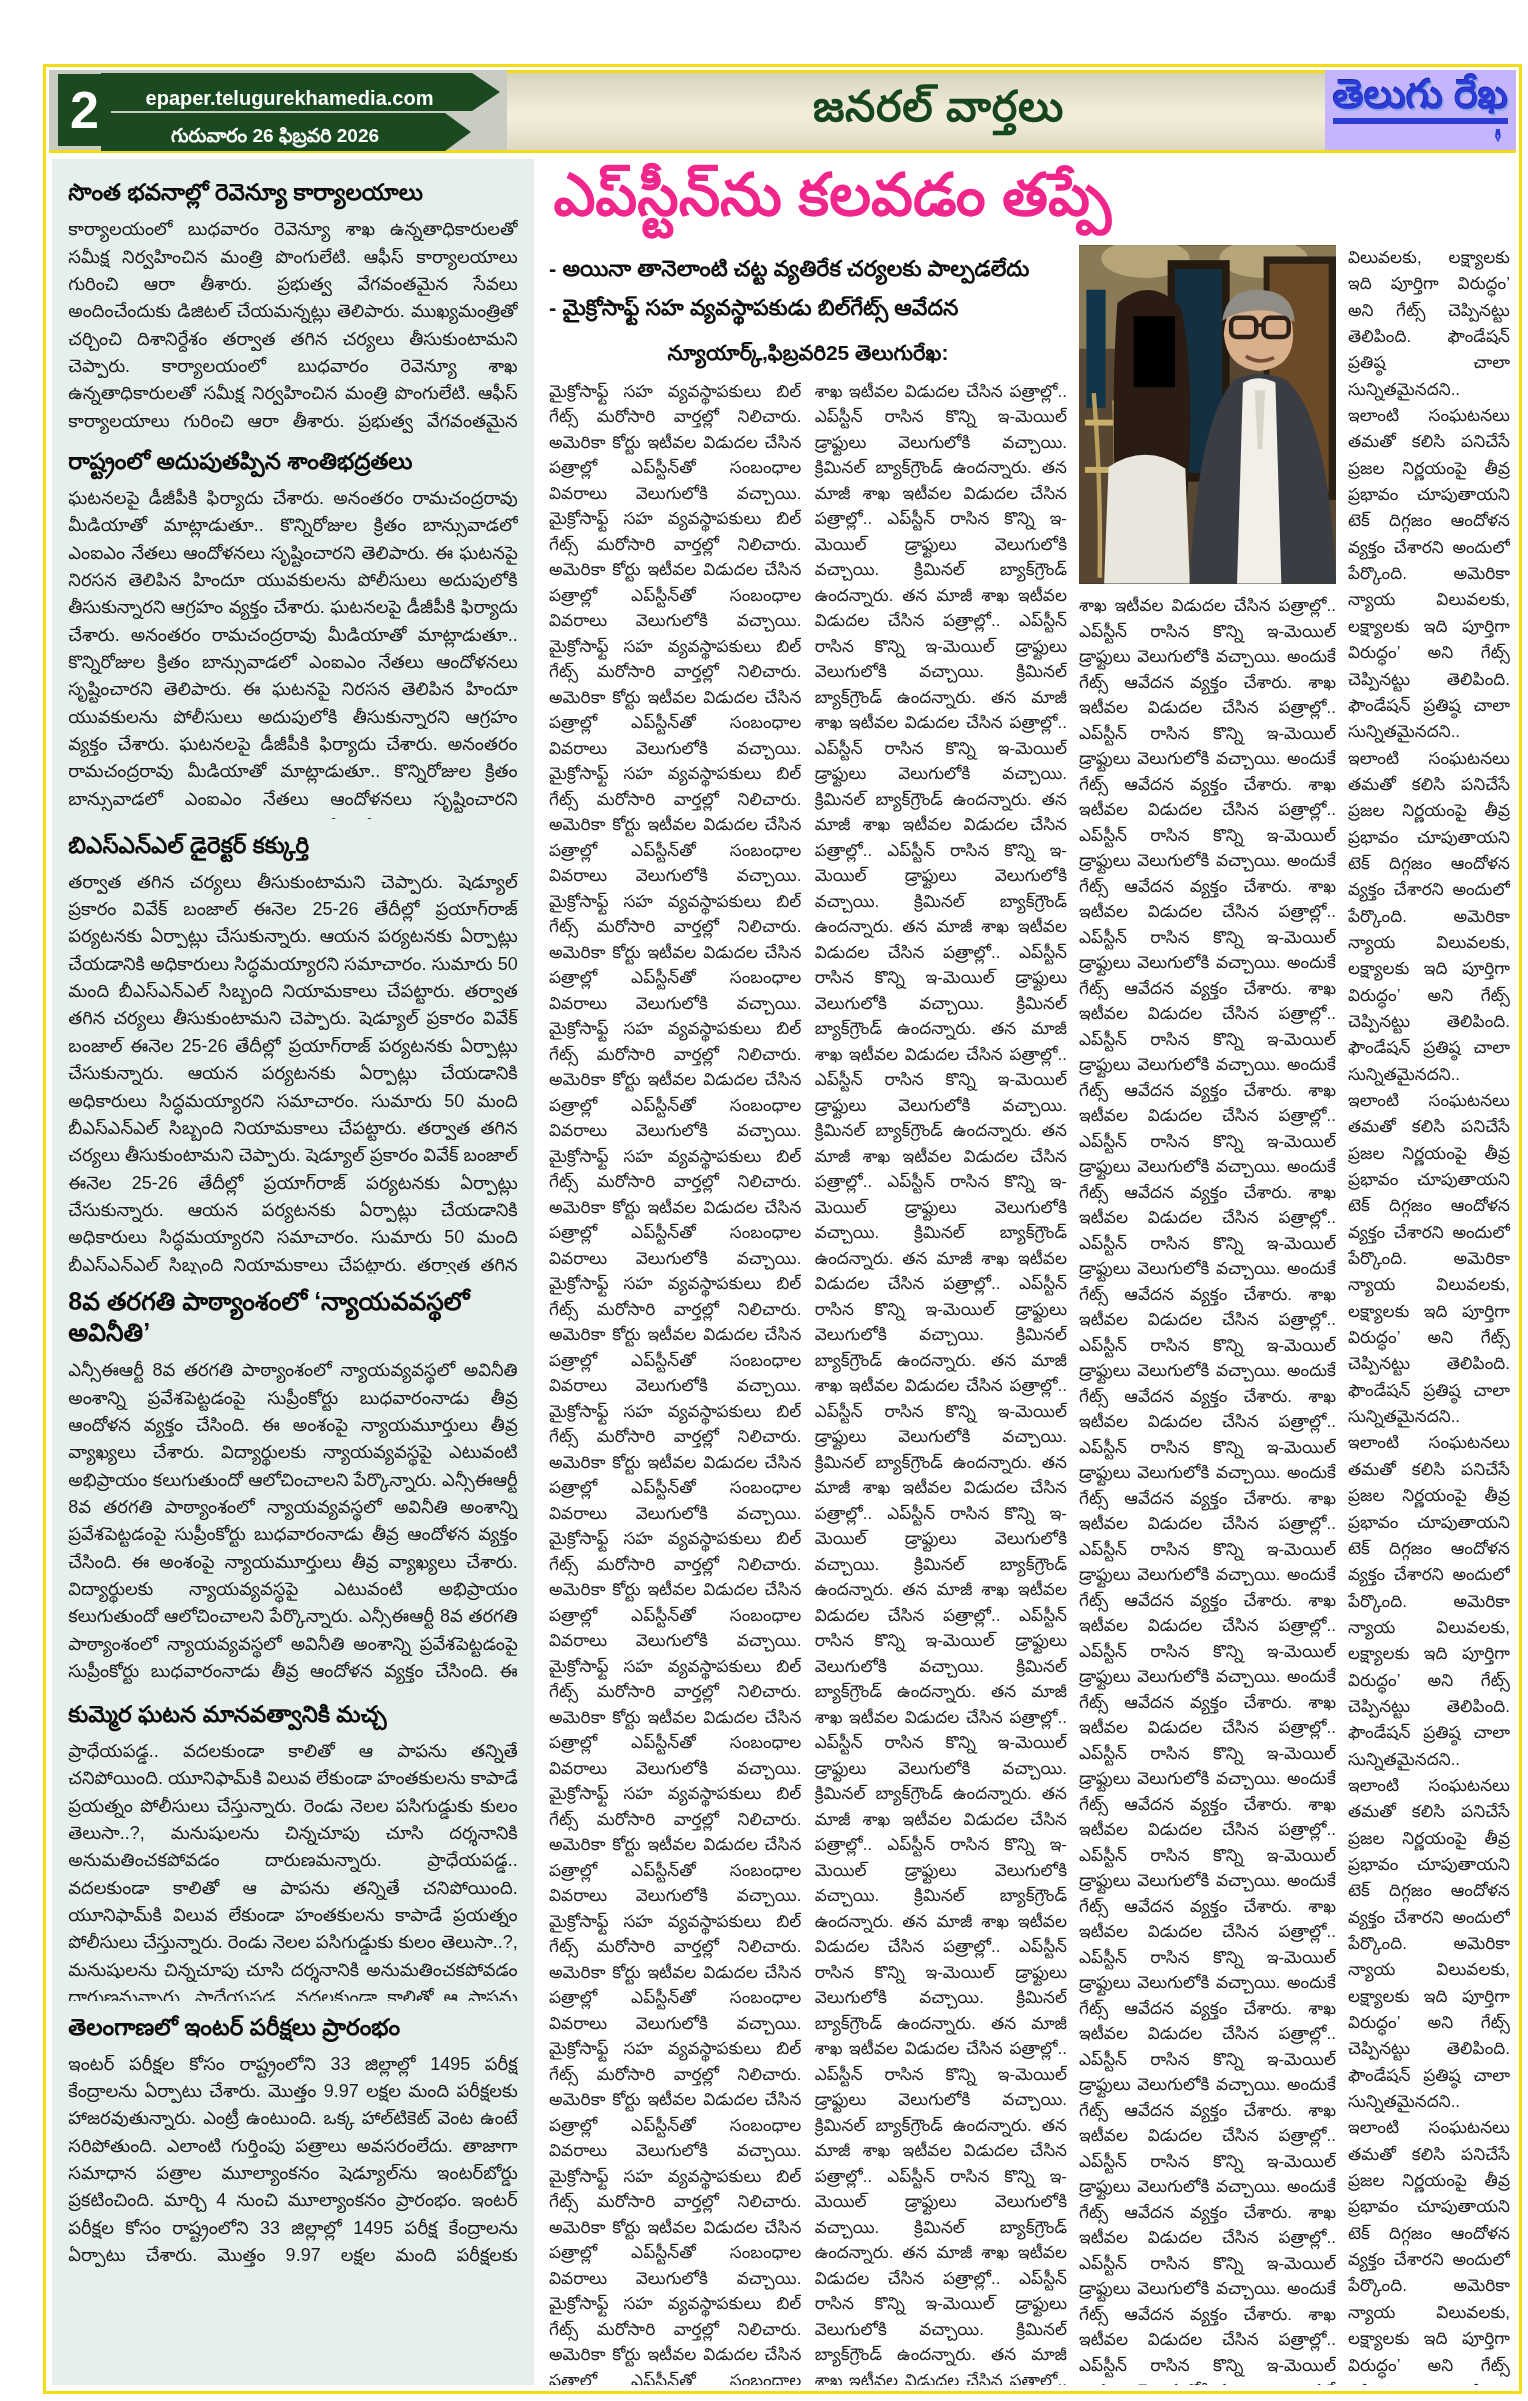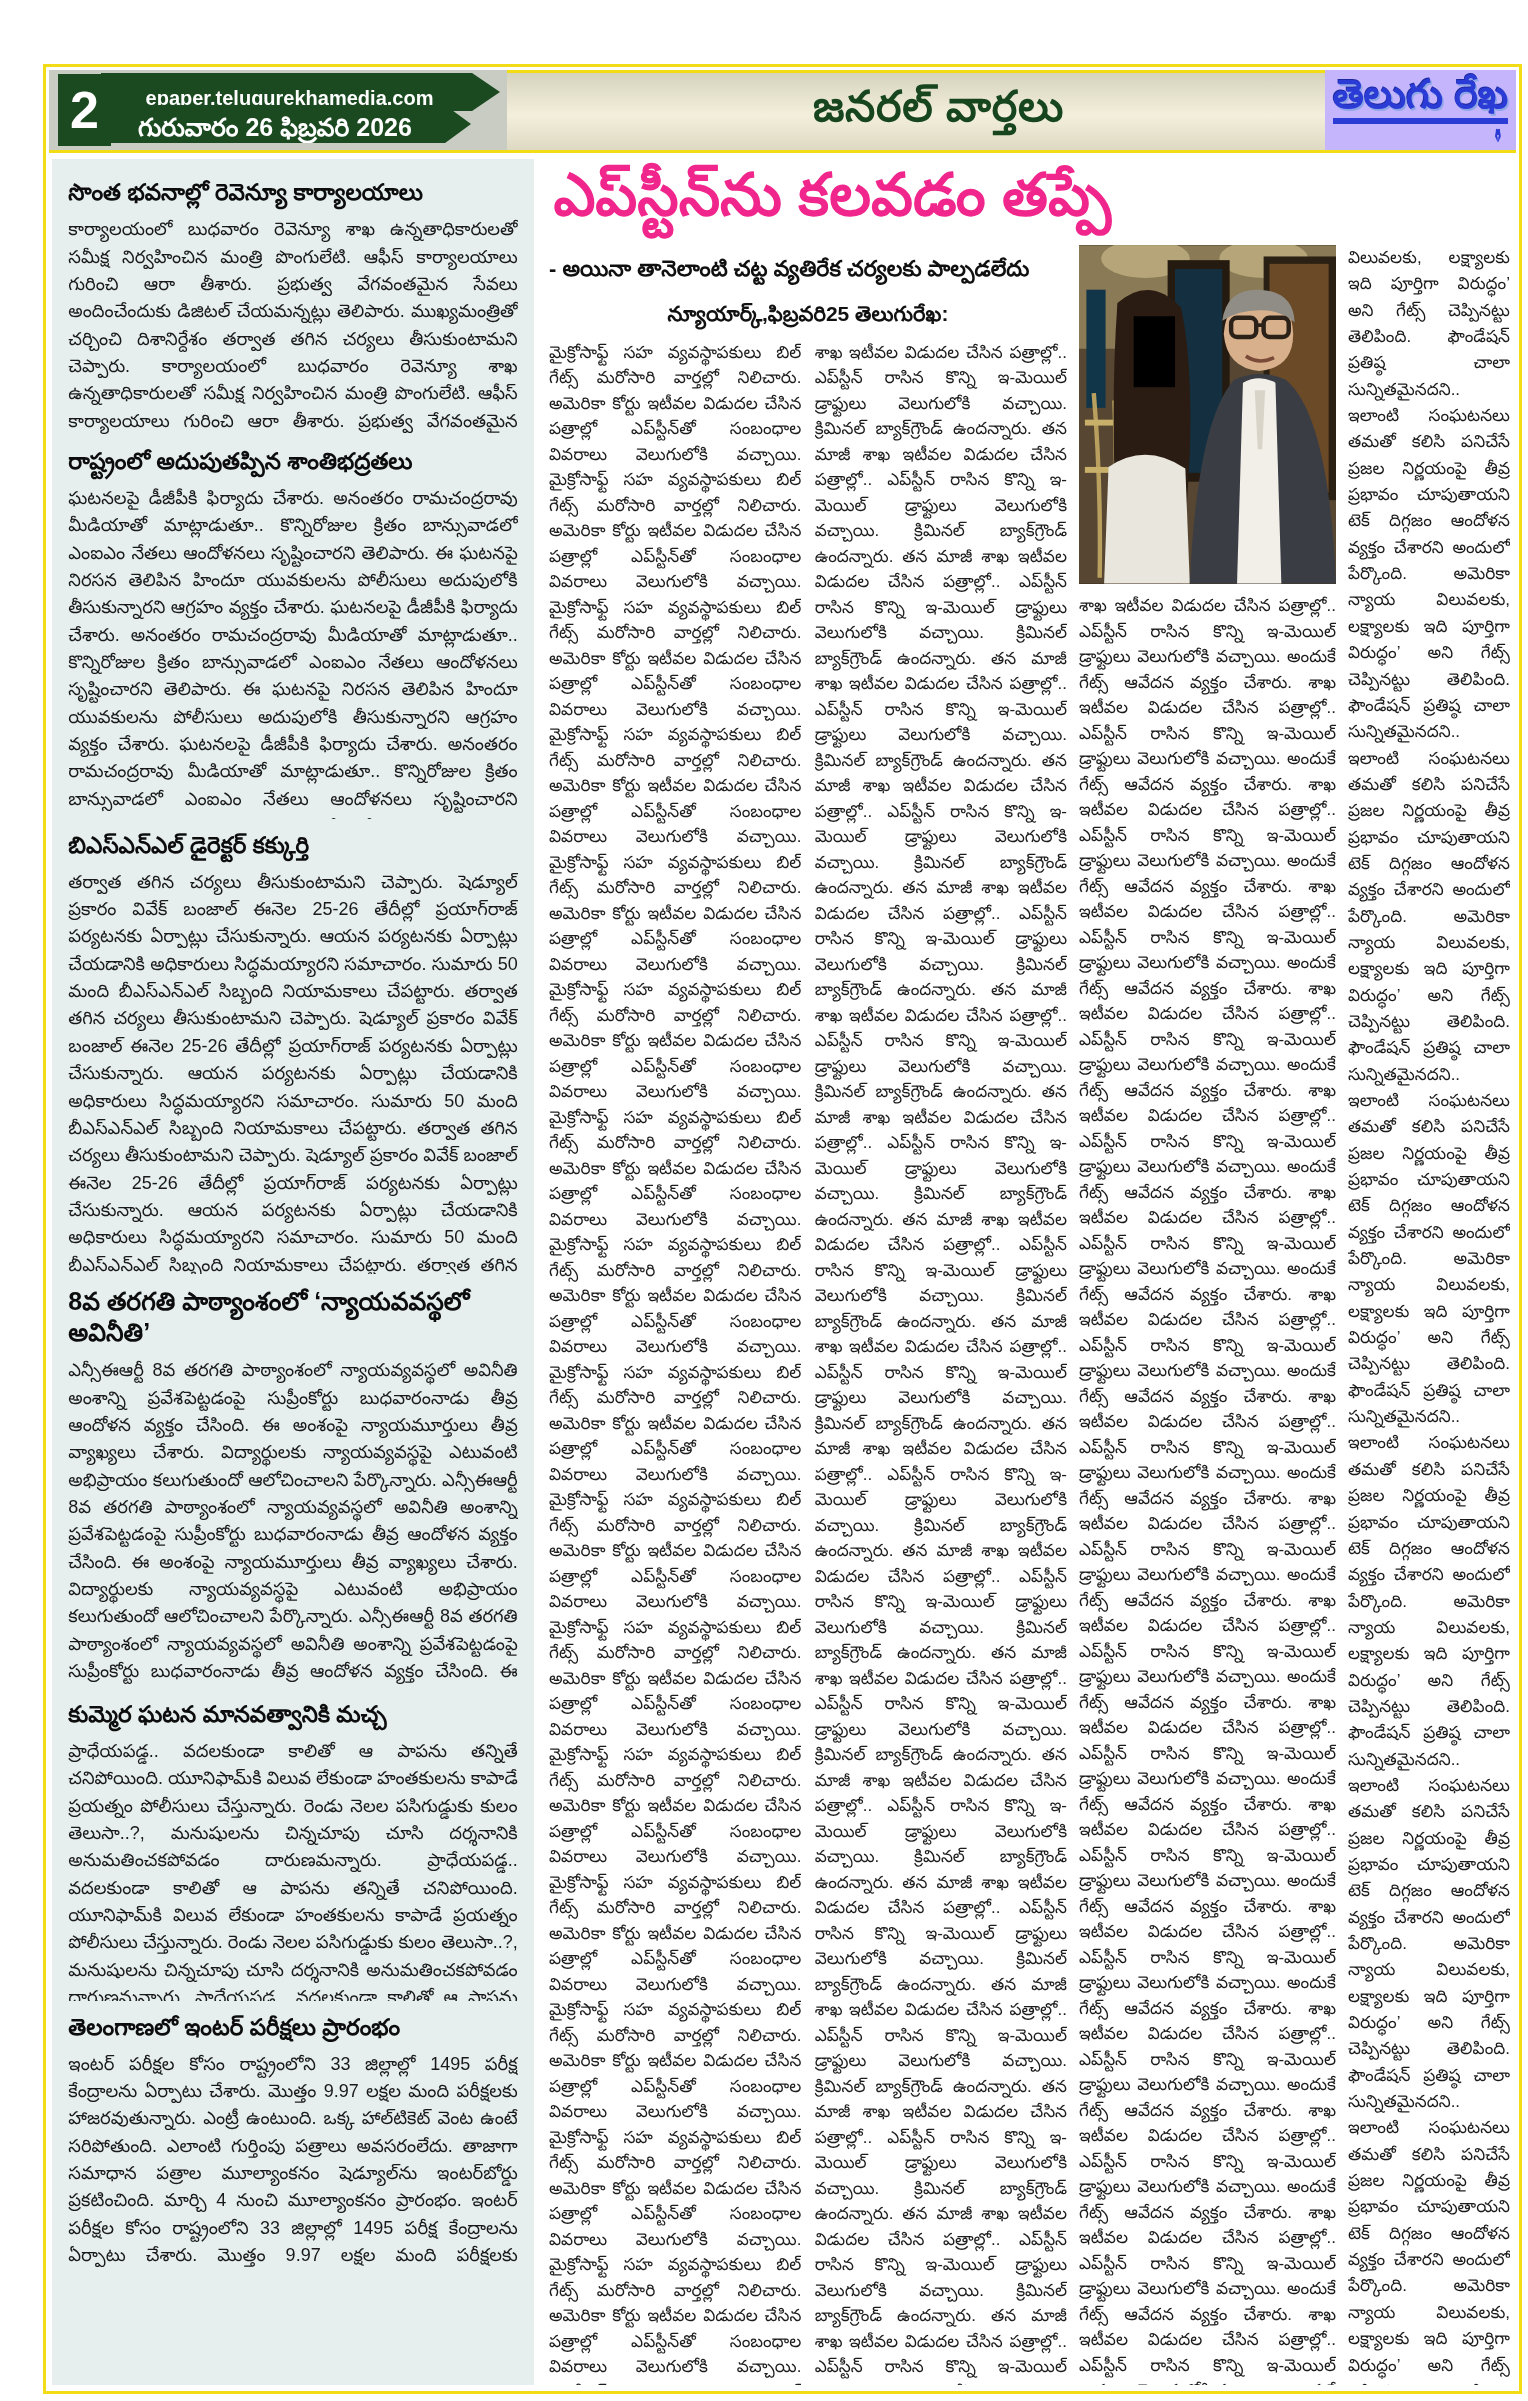--- a/index.html
+++ b/index.html
@@ -20,21 +20,21 @@
     background:#1b4a21; color:#fff; font-size:52px; font-weight:bold;
     display:flex; align-items:center; justify-content:center;
   }
   .ribbon {
     position:absolute; left:52px; height:38px; background:#1b4a21; color:#fff;
     display:flex; align-items:center; justify-content:center;
     font-weight:bold; padding:12px 44px 0 22px;
     clip-path:polygon(0 0, 93% 0, 100% 50%, 93% 100%, 0 100%);
   }
   .ribbon.site { top:3px; width:399px; font-size:20px; }
-  .ribbon.date { top:35px; width:370px; font-size:25px; }
+  .ribbon.date { top:43px; width:370px; font-size:19px; }
   .hdr-mid {
     flex:1; background:linear-gradient(180deg,#d6d3bd, #f3efdc 55%, #ddd9c2);
     display:flex; align-items:center; justify-content:center;
     border-top:3px solid #f2dc16;
     padding-left:45px;
   }
   .hdr-title { color:#17461e; font-size:43px; font-weight:bold; letter-spacing:0.7px; }
   .hdr-right {
     width:191px; flex:none; background:#c4b5fd;
     display:flex; align-items:center; justify-content:center; flex-direction:column;
@@ -187,20 +187,21 @@
         </div>
 
       <div class="sec-4">
         <div class="headline hl-pink hl4">
           <span>ఎప్‌స్టీన్‌ను కలవడం తప్పే</span>
         </div>
         <div class="ep-row">
           <div class="ep-left">
             <div>
                 <div class="bullet">- అయినా తానెలాంటి చట్ట వ్యతిరేక చర్యలకు పాల్పడలేదు</div>
+                <div class="bullet">- మైక్రోసాఫ్ట్ సహ వ్యవస్థాపకుడు బిల్‌గేట్స్ ఆవేదన</div>
               </div>
             <div class="dateline">న్యూయార్క్,ఫిబ్రవరి25 తెలుగురేఖ:</div>
             <div class="cols" style="flex:1">
                 <div class="col fill">మైక్రోసాఫ్ట్ సహ వ్యవస్థాపకులు బిల్ గేట్స్ మరోసారి వార్తల్లో నిలిచారు. అమెరికా కోర్టు ఇటీవల విడుదల చేసిన పత్రాల్లో ఎప్‌స్టీన్‌తో సంబంధాల వివరాలు వెలుగులోకి వచ్చాయి. మైక్రోసాఫ్ట్ సహ వ్యవస్థాపకులు బిల్ గేట్స్ మరోసారి వార్తల్లో నిలిచారు. అమెరికా కోర్టు ఇటీవల విడుదల చేసిన పత్రాల్లో ఎప్‌స్టీన్‌తో సంబంధాల వివరాలు వెలుగులోకి వచ్చాయి. మైక్రోసాఫ్ట్ సహ వ్యవస్థాపకులు బిల్ గేట్స్ మరోసారి వార్తల్లో నిలిచారు. అమెరికా కోర్టు ఇటీవల విడుదల చేసిన పత్రాల్లో ఎప్‌స్టీన్‌తో సంబంధాల వివరాలు వెలుగులోకి వచ్చాయి. మైక్రోసాఫ్ట్ సహ వ్యవస్థాపకులు బిల్ గేట్స్ మరోసారి వార్తల్లో నిలిచారు. అమెరికా కోర్టు ఇటీవల విడుదల చేసిన పత్రాల్లో ఎప్‌స్టీన్‌తో సంబంధాల వివరాలు వెలుగులోకి వచ్చాయి. మైక్రోసాఫ్ట్ సహ వ్యవస్థాపకులు బిల్ గేట్స్ మరోసారి వార్తల్లో నిలిచారు. అమెరికా కోర్టు ఇటీవల విడుదల చేసిన పత్రాల్లో ఎప్‌స్టీన్‌తో సంబంధాల వివరాలు వెలుగులోకి వచ్చాయి. మైక్రోసాఫ్ట్ సహ వ్యవస్థాపకులు బిల్ గేట్స్ మరోసారి వార్తల్లో నిలిచారు. అమెరికా కోర్టు ఇటీవల విడుదల చేసిన పత్రాల్లో ఎప్‌స్టీన్‌తో సంబంధాల వివరాలు వెలుగులోకి వచ్చాయి. మైక్రోసాఫ్ట్ సహ వ్యవస్థాపకులు బిల్ గేట్స్ మరోసారి వార్తల్లో నిలిచారు. అమెరికా కోర్టు ఇటీవల విడుదల చేసిన పత్రాల్లో ఎప్‌స్టీన్‌తో సంబంధాల వివరాలు వెలుగులోకి వచ్చాయి. మైక్రోసాఫ్ట్ సహ వ్యవస్థాపకులు బిల్ గేట్స్ మరోసారి వార్తల్లో నిలిచారు. అమెరికా కోర్టు ఇటీవల విడుదల చేసిన పత్రాల్లో ఎప్‌స్టీన్‌తో సంబంధాల వివరాలు వెలుగులోకి వచ్చాయి. మైక్రోసాఫ్ట్ సహ వ్యవస్థాపకులు బిల్ గేట్స్ మరోసారి వార్తల్లో నిలిచారు. అమెరికా కోర్టు ఇటీవల విడుదల చేసిన పత్రాల్లో ఎప్‌స్టీన్‌తో సంబంధాల వివరాలు వెలుగులోకి వచ్చాయి. మైక్రోసాఫ్ట్ సహ వ్యవస్థాపకులు బిల్ గేట్స్ మరోసారి వార్తల్లో నిలిచారు. అమెరికా కోర్టు ఇటీవల విడుదల చేసిన పత్రాల్లో ఎప్‌స్టీన్‌తో సంబంధాల వివరాలు వెలుగులోకి వచ్చాయి. మైక్రోసాఫ్ట్ సహ వ్యవస్థాపకులు బిల్ గేట్స్ మరోసారి వార్తల్లో నిలిచారు. అమెరికా కోర్టు ఇటీవల విడుదల చేసిన పత్రాల్లో ఎప్‌స్టీన్‌తో సంబంధాల వివరాలు వెలుగులోకి వచ్చాయి. మైక్రోసాఫ్ట్ సహ వ్యవస్థాపకులు బిల్ గేట్స్ మరోసారి వార్తల్లో నిలిచారు. అమెరికా కోర్టు ఇటీవల విడుదల చేసిన పత్రాల్లో ఎప్‌స్టీన్‌తో సంబంధాల వివరాలు వెలుగులోకి వచ్చాయి. మైక్రోసాఫ్ట్ సహ వ్యవస్థాపకులు బిల్ గేట్స్ మరోసారి వార్తల్లో నిలిచారు. అమెరికా కోర్టు ఇటీవల విడుదల చేసిన పత్రాల్లో ఎప్‌స్టీన్‌తో సంబంధాల వివరాలు వెలుగులోకి వచ్చాయి. మైక్రోసాఫ్ట్ సహ వ్యవస్థాపకులు బిల్ గేట్స్ మరోసారి వార్తల్లో నిలిచారు. అమెరికా కోర్టు ఇటీవల విడుదల చేసిన పత్రాల్లో ఎప్‌స్టీన్‌తో సంబంధాల వివరాలు వెలుగులోకి వచ్చాయి. మైక్రోసాఫ్ట్ సహ వ్యవస్థాపకులు బిల్ గేట్స్ మరోసారి వార్తల్లో నిలిచారు. అమెరికా కోర్టు ఇటీవల విడుదల చేసిన పత్రాల్లో ఎప్‌స్టీన్‌తో సంబంధాల వివరాలు వెలుగులోకి వచ్చాయి. మైక్రోసాఫ్ట్ సహ వ్యవస్థాపకులు బిల్ గేట్స్ మరోసారి వార్తల్లో నిలిచారు. అమెరికా కోర్టు ఇటీవల విడుదల చేసిన పత్రాల్లో ఎప్‌స్టీన్‌తో సంబంధాల వివరాలు వెలుగులోకి వచ్చాయి. మైక్రోసాఫ్ట్ సహ వ్యవస్థాపకులు బిల్ గేట్స్ మరోసారి వార్తల్లో నిలిచారు. అమెరికా కోర్టు ఇటీవల విడుదల చేసిన పత్రాల్లో ఎప్‌స్టీన్‌తో సంబంధాల వివరాలు వెలుగులోకి వచ్చాయి. మైక్రోసాఫ్ట్ సహ వ్యవస్థాపకులు బిల్ గేట్స్ మరోసారి వార్తల్లో నిలిచారు. అమెరికా కోర్టు ఇటీవల విడుదల చేసిన పత్రాల్లో ఎప్‌స్టీన్‌తో సంబంధాల వివరాలు వెలుగులోకి వచ్చాయి. మైక్రోసాఫ్ట్ సహ వ్యవస్థాపకులు బిల్ గేట్స్ మరోసారి వార్తల్లో నిలిచారు. అమెరికా కోర్టు ఇటీవల విడుదల చేసిన పత్రాల్లో ఎప్‌స్టీన్‌తో సంబంధాల వివరాలు వెలుగులోకి వచ్చాయి. మైక్రోసాఫ్ట్ సహ వ్యవస్థాపకులు బిల్ గేట్స్ మరోసారి వార్తల్లో నిలిచారు. అమెరికా కోర్టు ఇటీవల విడుదల చేసిన పత్రాల్లో ఎప్‌స్టీన్‌తో సంబంధాల వివరాలు వెలుగులోకి వచ్చాయి. మైక్రోసాఫ్ట్ సహ వ్యవస్థాపకులు బిల్ గేట్స్ మరోసారి వార్తల్లో నిలిచారు. అమెరికా కోర్టు ఇటీవల విడుదల చేసిన పత్రాల్లో ఎప్‌స్టీన్‌తో సంబంధాల వివరాలు వెలుగులోకి వచ్చాయి. మైక్రోసాఫ్ట్ సహ వ్యవస్థాపకులు బిల్ గేట్స్ మరోసారి వార్తల్లో నిలిచారు. అమెరికా కోర్టు ఇటీవల విడుదల చేసిన పత్రాల్లో ఎప్‌స్టీన్‌తో సంబంధాల వివరాలు వెలుగులోకి వచ్చాయి. మైక్రోసాఫ్ట్ సహ వ్యవస్థాపకులు బిల్ గేట్స్ మరోసారి వార్తల్లో నిలిచారు. అమెరికా కోర్టు ఇటీవల విడుదల చేసిన పత్రాల్లో ఎప్‌స్టీన్‌తో సంబంధాల వివరాలు వెలుగులోకి వచ్చాయి. మైక్రోసాఫ్ట్ సహ వ్యవస్థాపకులు బిల్ గేట్స్ మరోసారి వార్తల్లో నిలిచారు. అమెరికా కోర్టు ఇటీవల విడుదల చేసిన పత్రాల్లో ఎప్‌స్టీన్‌తో సంబంధాల వివరాలు వెలుగులోకి వచ్చాయి. మైక్రోసాఫ్ట్ సహ వ్యవస్థాపకులు బిల్ గేట్స్ మరోసారి వార్తల్లో నిలిచారు. అమెరికా కోర్టు ఇటీవల విడుదల చేసిన పత్రాల్లో ఎప్‌స్టీన్‌తో సంబంధాల వివరాలు వెలుగులోకి వచ్చాయి. మైక్రోసాఫ్ట్ సహ వ్యవస్థాపకులు బిల్ గేట్స్ మరోసారి వార్తల్లో నిలిచారు. అమెరికా కోర్టు ఇటీవల విడుదల చేసిన పత్రాల్లో ఎప్‌స్టీన్‌తో సంబంధాల వివరాలు వెలుగులోకి వచ్చాయి. మైక్రోసాఫ్ట్ సహ వ్యవస్థాపకులు బిల్ గేట్స్ మరోసారి వార్తల్లో నిలిచారు. అమెరికా కోర్టు ఇటీవల విడుదల చేసిన పత్రాల్లో ఎప్‌స్టీన్‌తో సంబంధాల వివరాలు వెలుగులోకి వచ్చాయి. మైక్రోసాఫ్ట్ సహ వ్యవస్థాపకులు బిల్ గేట్స్ మరోసారి వార్తల్లో నిలిచారు. అమెరికా కోర్టు ఇటీవల విడుదల చేసిన పత్రాల్లో ఎప్‌స్టీన్‌తో సంబంధాల వివరాలు వెలుగులోకి వచ్చాయి. మైక్రోసాఫ్ట్ సహ వ్యవస్థాపకులు బిల్ గేట్స్ మరోసారి వార్తల్లో నిలిచారు. అమెరికా కోర్టు ఇటీవల విడుదల చేసిన పత్రాల్లో ఎప్‌స్టీన్‌తో సంబంధాల వివరాలు వెలుగులోకి వచ్చాయి. మైక్రోసాఫ్ట్ సహ వ్యవస్థాపకులు బిల్ గేట్స్ మరోసారి వార్తల్లో నిలిచారు. అమెరికా కోర్టు ఇటీవల విడుదల చేసిన పత్రాల్లో ఎప్‌స్టీన్‌తో సంబంధాల వివరాలు వెలుగులోకి వచ్చాయి. మైక్రోసాఫ్ట్ సహ వ్యవస్థాపకులు బిల్ గేట్స్ మరోసారి వార్తల్లో నిలిచారు. అమెరికా కోర్టు ఇటీవల విడుదల చేసిన పత్రాల్లో ఎప్‌స్టీన్‌తో సంబంధాల వివరాలు వెలుగులోకి వచ్చాయి. మైక్రోసాఫ్ట్ సహ వ్యవస్థాపకులు బిల్ గేట్స్ మరోసారి వార్తల్లో నిలిచారు. అమెరికా కోర్టు ఇటీవల విడుదల చేసిన పత్రాల్లో ఎప్‌స్టీన్‌తో సంబంధాల వివరాలు వెలుగులోకి వచ్చాయి. మైక్రోసాఫ్ట్ సహ వ్యవస్థాపకులు బిల్ గేట్స్ మరోసారి వార్తల్లో నిలిచారు. అమెరికా కోర్టు ఇటీవల విడుదల చేసిన పత్రాల్లో ఎప్‌స్టీన్‌తో సంబంధాల వివరాలు వెలుగులోకి వచ్చాయి. మైక్రోసాఫ్ట్ సహ వ్యవస్థాపకులు బిల్ గేట్స్ మరోసారి వార్తల్లో నిలిచారు. అమెరికా కోర్టు ఇటీవల విడుదల చేసిన పత్రాల్లో ఎప్‌స్టీన్‌తో సంబంధాల వివరాలు వెలుగులోకి వచ్చాయి. మైక్రోసాఫ్ట్ సహ వ్యవస్థాపకులు బిల్ గేట్స్ మరోసారి వార్తల్లో నిలిచారు. అమెరికా కోర్టు ఇటీవల విడుదల చేసిన పత్రాల్లో ఎప్‌స్టీన్‌తో సంబంధాల వివరాలు వెలుగులోకి వచ్చాయి. మైక్రోసాఫ్ట్ సహ వ్యవస్థాపకులు బిల్ గేట్స్ మరోసారి వార్తల్లో నిలిచారు. అమెరికా కోర్టు ఇటీవల విడుదల చేసిన పత్రాల్లో ఎప్‌స్టీన్‌తో సంబంధాల వివరాలు వెలుగులోకి వచ్చాయి. మైక్రోసాఫ్ట్ సహ వ్యవస్థాపకులు బిల్ గేట్స్ మరోసారి వార్తల్లో నిలిచారు. అమెరికా కోర్టు ఇటీవల విడుదల చేసిన పత్రాల్లో ఎప్‌స్టీన్‌తో సంబంధాల వివరాలు వెలుగులోకి వచ్చాయి. మైక్రోసాఫ్ట్ సహ వ్యవస్థాపకులు బిల్ గేట్స్ మరోసారి వార్తల్లో నిలిచారు. అమెరికా కోర్టు ఇటీవల విడుదల చేసిన పత్రాల్లో ఎప్‌స్టీన్‌తో సంబంధాల వివరాలు వెలుగులోకి వచ్చాయి. మైక్రోసాఫ్ట్ సహ వ్యవస్థాపకులు బిల్ గేట్స్ మరోసారి వార్తల్లో నిలిచారు. అమెరికా కోర్టు ఇటీవల విడుదల చేసిన పత్రాల్లో ఎప్‌స్టీన్‌తో సంబంధాల వివరాలు వెలుగులోకి వచ్చాయి. మైక్రోసాఫ్ట్ సహ వ్యవస్థాపకులు బిల్ గేట్స్ మరోసారి వార్తల్లో నిలిచారు. అమెరికా కోర్టు ఇటీవల విడుదల చేసిన పత్రాల్లో ఎప్‌స్టీన్‌తో సంబంధాల వివరాలు వెలుగులోకి వచ్చాయి. మైక్రోసాఫ్ట్ సహ వ్యవస్థాపకులు బిల్ గేట్స్ మరోసారి వార్తల్లో నిలిచారు. అమెరికా కోర్టు ఇటీవల విడుదల చేసిన పత్రాల్లో ఎప్‌స్టీన్‌తో సంబంధాల వివరాలు వెలుగులోకి వచ్చాయి.</div>
                 <div class="col fill">శాఖ ఇటీవల విడుదల చేసిన పత్రాల్లో.. ఎప్‌స్టీన్ రాసిన కొన్ని ఇ-మెయిల్ డ్రాఫ్టులు వెలుగులోకి వచ్చాయి. క్రిమినల్ బ్యాక్‌గ్రౌండ్ ఉందన్నారు. తన మాజీ శాఖ ఇటీవల విడుదల చేసిన పత్రాల్లో.. ఎప్‌స్టీన్ రాసిన కొన్ని ఇ-మెయిల్ డ్రాఫ్టులు వెలుగులోకి వచ్చాయి. క్రిమినల్ బ్యాక్‌గ్రౌండ్ ఉందన్నారు. తన మాజీ శాఖ ఇటీవల విడుదల చేసిన పత్రాల్లో.. ఎప్‌స్టీన్ రాసిన కొన్ని ఇ-మెయిల్ డ్రాఫ్టులు వెలుగులోకి వచ్చాయి. క్రిమినల్ బ్యాక్‌గ్రౌండ్ ఉందన్నారు. తన మాజీ శాఖ ఇటీవల విడుదల చేసిన పత్రాల్లో.. ఎప్‌స్టీన్ రాసిన కొన్ని ఇ-మెయిల్ డ్రాఫ్టులు వెలుగులోకి వచ్చాయి. క్రిమినల్ బ్యాక్‌గ్రౌండ్ ఉందన్నారు. తన మాజీ శాఖ ఇటీవల విడుదల చేసిన పత్రాల్లో.. ఎప్‌స్టీన్ రాసిన కొన్ని ఇ-మెయిల్ డ్రాఫ్టులు వెలుగులోకి వచ్చాయి. క్రిమినల్ బ్యాక్‌గ్రౌండ్ ఉందన్నారు. తన మాజీ శాఖ ఇటీవల విడుదల చేసిన పత్రాల్లో.. ఎప్‌స్టీన్ రాసిన కొన్ని ఇ-మెయిల్ డ్రాఫ్టులు వెలుగులోకి వచ్చాయి. క్రిమినల్ బ్యాక్‌గ్రౌండ్ ఉందన్నారు. తన మాజీ శాఖ ఇటీవల విడుదల చేసిన పత్రాల్లో.. ఎప్‌స్టీన్ రాసిన కొన్ని ఇ-మెయిల్ డ్రాఫ్టులు వెలుగులోకి వచ్చాయి. క్రిమినల్ బ్యాక్‌గ్రౌండ్ ఉందన్నారు. తన మాజీ శాఖ ఇటీవల విడుదల చేసిన పత్రాల్లో.. ఎప్‌స్టీన్ రాసిన కొన్ని ఇ-మెయిల్ డ్రాఫ్టులు వెలుగులోకి వచ్చాయి. క్రిమినల్ బ్యాక్‌గ్రౌండ్ ఉందన్నారు. తన మాజీ శాఖ ఇటీవల విడుదల చేసిన పత్రాల్లో.. ఎప్‌స్టీన్ రాసిన కొన్ని ఇ-మెయిల్ డ్రాఫ్టులు వెలుగులోకి వచ్చాయి. క్రిమినల్ బ్యాక్‌గ్రౌండ్ ఉందన్నారు. తన మాజీ శాఖ ఇటీవల విడుదల చేసిన పత్రాల్లో.. ఎప్‌స్టీన్ రాసిన కొన్ని ఇ-మెయిల్ డ్రాఫ్టులు వెలుగులోకి వచ్చాయి. క్రిమినల్ బ్యాక్‌గ్రౌండ్ ఉందన్నారు. తన మాజీ శాఖ ఇటీవల విడుదల చేసిన పత్రాల్లో.. ఎప్‌స్టీన్ రాసిన కొన్ని ఇ-మెయిల్ డ్రాఫ్టులు వెలుగులోకి వచ్చాయి. క్రిమినల్ బ్యాక్‌గ్రౌండ్ ఉందన్నారు. తన మాజీ శాఖ ఇటీవల విడుదల చేసిన పత్రాల్లో.. ఎప్‌స్టీన్ రాసిన కొన్ని ఇ-మెయిల్ డ్రాఫ్టులు వెలుగులోకి వచ్చాయి. క్రిమినల్ బ్యాక్‌గ్రౌండ్ ఉందన్నారు. తన మాజీ శాఖ ఇటీవల విడుదల చేసిన పత్రాల్లో.. ఎప్‌స్టీన్ రాసిన కొన్ని ఇ-మెయిల్ డ్రాఫ్టులు వెలుగులోకి వచ్చాయి. క్రిమినల్ బ్యాక్‌గ్రౌండ్ ఉందన్నారు. తన మాజీ శాఖ ఇటీవల విడుదల చేసిన పత్రాల్లో.. ఎప్‌స్టీన్ రాసిన కొన్ని ఇ-మెయిల్ డ్రాఫ్టులు వెలుగులోకి వచ్చాయి. క్రిమినల్ బ్యాక్‌గ్రౌండ్ ఉందన్నారు. తన మాజీ శాఖ ఇటీవల విడుదల చేసిన పత్రాల్లో.. ఎప్‌స్టీన్ రాసిన కొన్ని ఇ-మెయిల్ డ్రాఫ్టులు వెలుగులోకి వచ్చాయి. క్రిమినల్ బ్యాక్‌గ్రౌండ్ ఉందన్నారు. తన మాజీ శాఖ ఇటీవల విడుదల చేసిన పత్రాల్లో.. ఎప్‌స్టీన్ రాసిన కొన్ని ఇ-మెయిల్ డ్రాఫ్టులు వెలుగులోకి వచ్చాయి. క్రిమినల్ బ్యాక్‌గ్రౌండ్ ఉందన్నారు. తన మాజీ శాఖ ఇటీవల విడుదల చేసిన పత్రాల్లో.. ఎప్‌స్టీన్ రాసిన కొన్ని ఇ-మెయిల్ డ్రాఫ్టులు వెలుగులోకి వచ్చాయి. క్రిమినల్ బ్యాక్‌గ్రౌండ్ ఉందన్నారు. తన మాజీ శాఖ ఇటీవల విడుదల చేసిన పత్రాల్లో.. ఎప్‌స్టీన్ రాసిన కొన్ని ఇ-మెయిల్ డ్రాఫ్టులు వెలుగులోకి వచ్చాయి. క్రిమినల్ బ్యాక్‌గ్రౌండ్ ఉందన్నారు. తన మాజీ శాఖ ఇటీవల విడుదల చేసిన పత్రాల్లో.. ఎప్‌స్టీన్ రాసిన కొన్ని ఇ-మెయిల్ డ్రాఫ్టులు వెలుగులోకి వచ్చాయి. క్రిమినల్ బ్యాక్‌గ్రౌండ్ ఉందన్నారు. తన మాజీ శాఖ ఇటీవల విడుదల చేసిన పత్రాల్లో.. ఎప్‌స్టీన్ రాసిన కొన్ని ఇ-మెయిల్ డ్రాఫ్టులు వెలుగులోకి వచ్చాయి. క్రిమినల్ బ్యాక్‌గ్రౌండ్ ఉందన్నారు. తన మాజీ శాఖ ఇటీవల విడుదల చేసిన పత్రాల్లో.. ఎప్‌స్టీన్ రాసిన కొన్ని ఇ-మెయిల్ డ్రాఫ్టులు వెలుగులోకి వచ్చాయి. క్రిమినల్ బ్యాక్‌గ్రౌండ్ ఉందన్నారు. తన మాజీ శాఖ ఇటీవల విడుదల చేసిన పత్రాల్లో.. ఎప్‌స్టీన్ రాసిన కొన్ని ఇ-మెయిల్ డ్రాఫ్టులు వెలుగులోకి వచ్చాయి. క్రిమినల్ బ్యాక్‌గ్రౌండ్ ఉందన్నారు. తన మాజీ శాఖ ఇటీవల విడుదల చేసిన పత్రాల్లో.. ఎప్‌స్టీన్ రాసిన కొన్ని ఇ-మెయిల్ డ్రాఫ్టులు వెలుగులోకి వచ్చాయి. క్రిమినల్ బ్యాక్‌గ్రౌండ్ ఉందన్నారు. తన మాజీ శాఖ ఇటీవల విడుదల చేసిన పత్రాల్లో.. ఎప్‌స్టీన్ రాసిన కొన్ని ఇ-మెయిల్ డ్రాఫ్టులు వెలుగులోకి వచ్చాయి. క్రిమినల్ బ్యాక్‌గ్రౌండ్ ఉందన్నారు. తన మాజీ శాఖ ఇటీవల విడుదల చేసిన పత్రాల్లో.. ఎప్‌స్టీన్ రాసిన కొన్ని ఇ-మెయిల్ డ్రాఫ్టులు వెలుగులోకి వచ్చాయి. క్రిమినల్ బ్యాక్‌గ్రౌండ్ ఉందన్నారు. తన మాజీ శాఖ ఇటీవల విడుదల చేసిన పత్రాల్లో.. ఎప్‌స్టీన్ రాసిన కొన్ని ఇ-మెయిల్ డ్రాఫ్టులు వెలుగులోకి వచ్చాయి. క్రిమినల్ బ్యాక్‌గ్రౌండ్ ఉందన్నారు. తన మాజీ శాఖ ఇటీవల విడుదల చేసిన పత్రాల్లో.. ఎప్‌స్టీన్ రాసిన కొన్ని ఇ-మెయిల్ డ్రాఫ్టులు వెలుగులోకి వచ్చాయి. క్రిమినల్ బ్యాక్‌గ్రౌండ్ ఉందన్నారు. తన మాజీ శాఖ ఇటీవల విడుదల చేసిన పత్రాల్లో.. ఎప్‌స్టీన్ రాసిన కొన్ని ఇ-మెయిల్ డ్రాఫ్టులు వెలుగులోకి వచ్చాయి. క్రిమినల్ బ్యాక్‌గ్రౌండ్ ఉందన్నారు. తన మాజీ శాఖ ఇటీవల విడుదల చేసిన పత్రాల్లో.. ఎప్‌స్టీన్ రాసిన కొన్ని ఇ-మెయిల్ డ్రాఫ్టులు వెలుగులోకి వచ్చాయి. క్రిమినల్ బ్యాక్‌గ్రౌండ్ ఉందన్నారు. తన మాజీ శాఖ ఇటీవల విడుదల చేసిన పత్రాల్లో.. ఎప్‌స్టీన్ రాసిన కొన్ని ఇ-మెయిల్ డ్రాఫ్టులు వెలుగులోకి వచ్చాయి. క్రిమినల్ బ్యాక్‌గ్రౌండ్ ఉందన్నారు. తన మాజీ శాఖ ఇటీవల విడుదల చేసిన పత్రాల్లో.. ఎప్‌స్టీన్ రాసిన కొన్ని ఇ-మెయిల్ డ్రాఫ్టులు వెలుగులోకి వచ్చాయి. క్రిమినల్ బ్యాక్‌గ్రౌండ్ ఉందన్నారు. తన మాజీ శాఖ ఇటీవల విడుదల చేసిన పత్రాల్లో.. ఎప్‌స్టీన్ రాసిన కొన్ని ఇ-మెయిల్ డ్రాఫ్టులు వెలుగులోకి వచ్చాయి. క్రిమినల్ బ్యాక్‌గ్రౌండ్ ఉందన్నారు. తన మాజీ శాఖ ఇటీవల విడుదల చేసిన పత్రాల్లో.. ఎప్‌స్టీన్ రాసిన కొన్ని ఇ-మెయిల్ డ్రాఫ్టులు వెలుగులోకి వచ్చాయి. క్రిమినల్ బ్యాక్‌గ్రౌండ్ ఉందన్నారు. తన మాజీ శాఖ ఇటీవల విడుదల చేసిన పత్రాల్లో.. ఎప్‌స్టీన్ రాసిన కొన్ని ఇ-మెయిల్ డ్రాఫ్టులు వెలుగులోకి వచ్చాయి. క్రిమినల్ బ్యాక్‌గ్రౌండ్ ఉందన్నారు. తన మాజీ శాఖ ఇటీవల విడుదల చేసిన పత్రాల్లో.. ఎప్‌స్టీన్ రాసిన కొన్ని ఇ-మెయిల్ డ్రాఫ్టులు వెలుగులోకి వచ్చాయి. క్రిమినల్ బ్యాక్‌గ్రౌండ్ ఉందన్నారు. తన మాజీ శాఖ ఇటీవల విడుదల చేసిన పత్రాల్లో.. ఎప్‌స్టీన్ రాసిన కొన్ని ఇ-మెయిల్ డ్రాఫ్టులు వెలుగులోకి వచ్చాయి. క్రిమినల్ బ్యాక్‌గ్రౌండ్ ఉందన్నారు. తన మాజీ శాఖ ఇటీవల విడుదల చేసిన పత్రాల్లో.. ఎప్‌స్టీన్ రాసిన కొన్ని ఇ-మెయిల్ డ్రాఫ్టులు వెలుగులోకి వచ్చాయి. క్రిమినల్ బ్యాక్‌గ్రౌండ్ ఉందన్నారు. తన మాజీ శాఖ ఇటీవల విడుదల చేసిన పత్రాల్లో.. ఎప్‌స్టీన్ రాసిన కొన్ని ఇ-మెయిల్ డ్రాఫ్టులు వెలుగులోకి వచ్చాయి. క్రిమినల్ బ్యాక్‌గ్రౌండ్ ఉందన్నారు. తన మాజీ శాఖ ఇటీవల విడుదల చేసిన పత్రాల్లో.. ఎప్‌స్టీన్ రాసిన కొన్ని ఇ-మెయిల్ డ్రాఫ్టులు వెలుగులోకి వచ్చాయి. క్రిమినల్ బ్యాక్‌గ్రౌండ్ ఉందన్నారు. తన మాజీ శాఖ ఇటీవల విడుదల చేసిన పత్రాల్లో.. ఎప్‌స్టీన్ రాసిన కొన్ని ఇ-మెయిల్ డ్రాఫ్టులు వెలుగులోకి వచ్చాయి. క్రిమినల్ బ్యాక్‌గ్రౌండ్ ఉందన్నారు. తన మాజీ శాఖ ఇటీవల విడుదల చేసిన పత్రాల్లో.. ఎప్‌స్టీన్ రాసిన కొన్ని ఇ-మెయిల్ డ్రాఫ్టులు వెలుగులోకి వచ్చాయి. క్రిమినల్ బ్యాక్‌గ్రౌండ్ ఉందన్నారు. తన మాజీ</div>
               </div>
           </div>
           <div class="ep-mid">
             <div class="photo">
               <svg width="257" height="339" viewBox="0 0 348 458" xmlns="http://www.w3.org/2000/svg">

